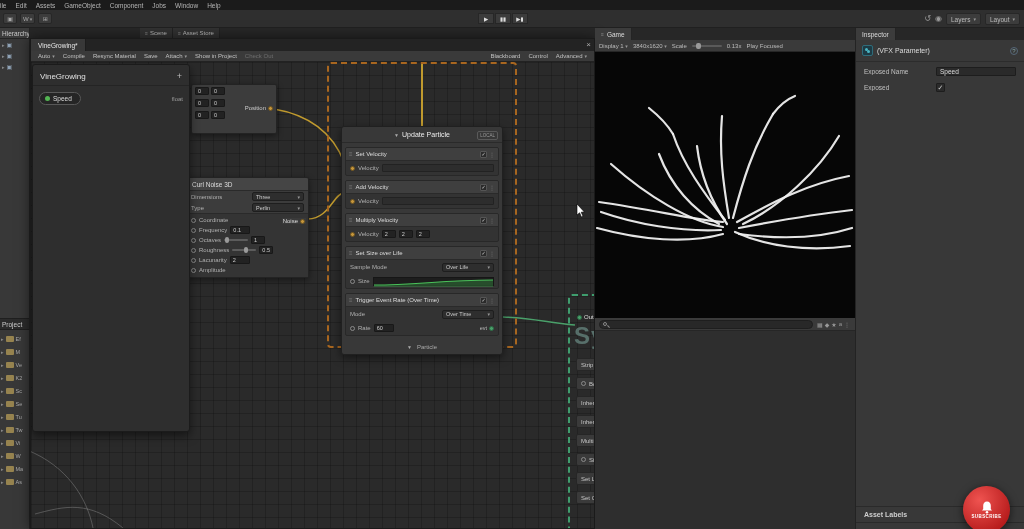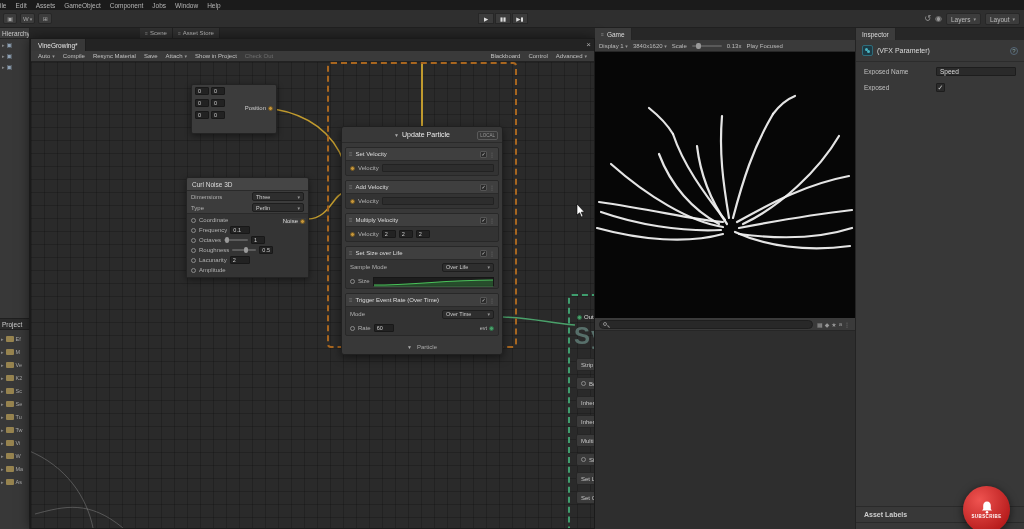--- a/index.html
+++ b/index.html
@@ -343,20 +343,33 @@
             <span class="n-label">Size</span>
           </div>
           <div class="out-row">
             <span class="n-label">Set Lifetim</span>
           </div>
           <div class="out-row">
             <span class="n-label">Set Color</span>
           </div>
         </div>
 
+      <div id="blackboard">
+        <div class="bb-header">
+          <span class="bb-title">VineGrowing</span>
+          <span class="bb-add">+</span>
+        </div>
+        <div class="bb-row">
+          <span class="bb-pill">
+            <span class="bb-dot"></span>
+            <span>Speed</span>
+          </span>
+          <span class="bb-type">float</span>
+        </div>
+      </div>
 
       <div class="node" id="pos-node">
         <div id="pos-rows">
             <div class="pos-row">
               <span class="mini-field">0</span>
               <span class="mini-field">0</span>
             </div>
             <div class="pos-row">
               <span class="mini-field">0</span>
               <span class="mini-field">0</span>

